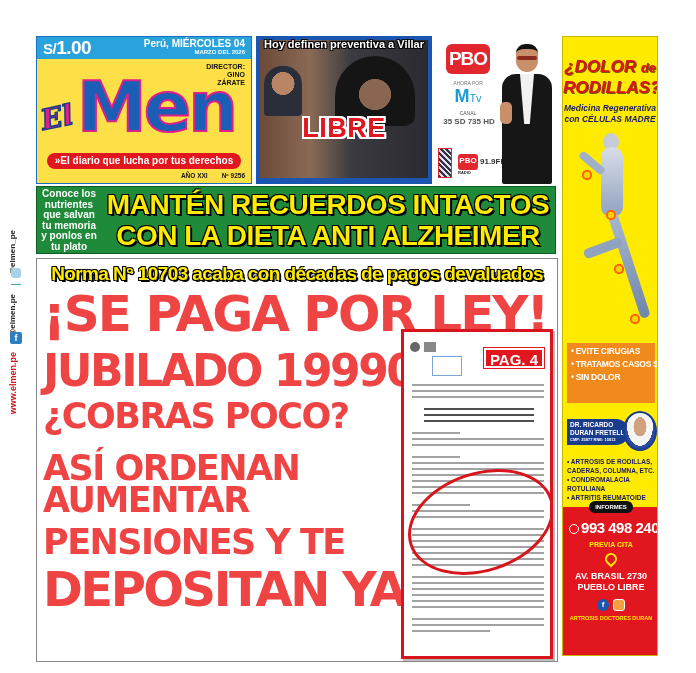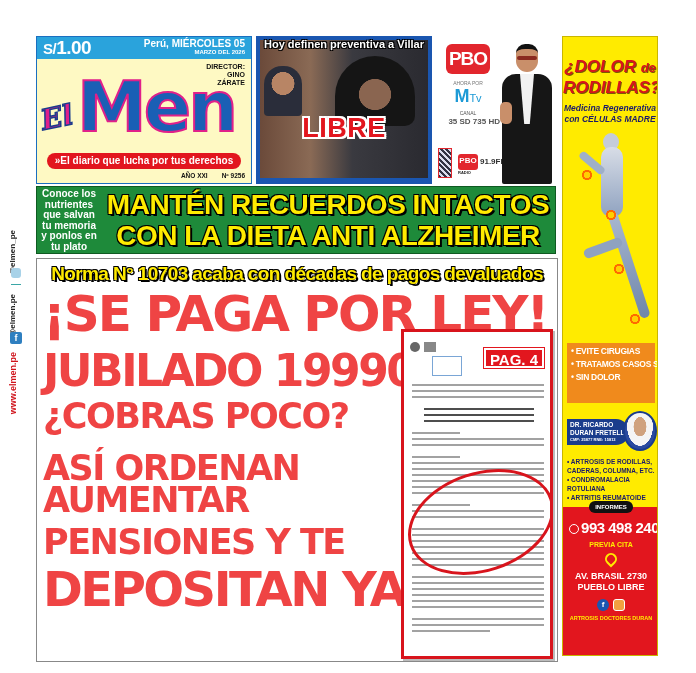--- a/index.html
+++ b/index.html
@@ -9,21 +9,21 @@
   .side-strip { position: absolute; left: 8px; top: 220px; width: 16px; height: 420px; }
   .side-text { position: absolute; left: 0; width: 16px; writing-mode: vertical-rl; transform: rotate(180deg); font-size: 8px; font-weight: bold; white-space: nowrap; }
   .side-ig { top: 10px; color: #222; }
   .side-ig-icon { position: absolute; top: 48px; left: 3px; width: 10px; height: 10px; border-radius: 3px; background: #a8d2e8; }
   .side-divider { position: absolute; top: 64px; left: 3px; width: 10px; height: 1px; background: #3aa6a6; }
   .side-fb { top: 74px; color: #222; }
   .side-fb-icon { position: absolute; top: 112px; left: 2px; width: 12px; height: 12px; background: #2e7fc0; border-radius: 2px; color: #fff; font-size: 9px; font-weight: bold; text-align: center; line-height: 12px; }
   .side-web { top: 132px; color: #d0141c; font-size: 9px; }
 
   
-  .masthead { position: absolute; left: 36px; top: 36px; width: 216px; height: 148px; background: #fef9c3; border: 1px solid #1a6fc0; padding-left: 24px; }
+  .masthead { position: absolute; left: 36px; top: 36px; width: 216px; height: 148px; background: #fde047; border: 1px solid #1a6fc0; padding-left: 24px; }
   .price-bar { position: absolute; left: 0; top: 0; width: 100%; height: 22px; background: #2aa3dc; }
   .price { position: absolute; left: 6px; top: 0; color: #fff; font-weight: 900; font-size: 19px; line-height: 22px; letter-spacing: -0.5px; }
   .price small { font-size: 15px; }
   .date-line1 { position: absolute; right: 6px; top: 1px; color: #fff; font-weight: bold; font-size: 10px; }
   .date-line2 { position: absolute; right: 6px; top: 12px; color: #fff; font-weight: bold; font-size: 6px; }
   .director { position: absolute; right: 6px; top: 26px; text-align: right; font-size: 7px; font-weight: bold; line-height: 8px; color: #111; }
   .logo-el { position: absolute; left: 4px; top: 64px; font-family: "DejaVu Serif", serif; font-style: italic; font-weight: bold; font-size: 28px; color: #e0208a; -webkit-text-stroke: 1.5px #1a3c8c; transform: rotate(-12deg); }
   .logo-men { position: absolute; left: 40px; top: 30px; font-family: "DejaVu Sans", sans-serif; font-weight: 900; font-size: 70px; letter-spacing: -3px; color: #1a5fb5; -webkit-text-stroke: 2px #e0208a; line-height: 80px; }
   .slogan { position: absolute; left: 10px; top: 116px; width: 194px; height: 16px; background: #e2161e; border-radius: 8px; color: #fff; font-size: 10px; font-weight: bold; line-height: 16px; text-align: center; }
   .edition { position: absolute; right: 6px; top: 135px; font-size: 6.5px; font-weight: bold; color: #111; }
@@ -37,21 +37,21 @@
   .photo-caption { position: absolute; left: 0; top: 2px; width: 100%; text-align: center; color: #fff; font-weight: bold; font-size: 11px; text-shadow: 1px 1px 0 #000, -1px -1px 0 #000, 1px -1px 0 #000, -1px 1px 0 #000; }
   .photo-headline { position: absolute; left: 0; top: 78px; width: 100%; text-align: center; color: #e2161e; font-weight: 900; font-size: 27px; line-height: 28px; letter-spacing: 0.5px; text-shadow: 2px 2px 0 #fff, -2px -2px 0 #fff, 2px -2px 0 #fff, -2px 2px 0 #fff, 0 2px 0 #fff, 2px 0 0 #fff; }
 
   
   .pbo-ad { position: absolute; left: 436px; top: 36px; width: 120px; height: 148px; background: #ffffff; }
   .pbo-logo { position: absolute; left: 10px; top: 8px; width: 44px; height: 30px; background: #e2262d; border-radius: 6px; color: #fff; font-weight: 900; font-size: 19px; text-align: center; line-height: 30px; letter-spacing: -1px; }
   .pbo-ahora { position: absolute; left: 6px; top: 44px; width: 52px; text-align: center; font-size: 5px; color: #777; }
   .pbo-mtv { position: absolute; left: 6px; top: 50px; width: 52px; text-align: center; font-size: 18px; font-weight: 900; color: #1d9ad6; }
   .pbo-mtv span { font-size: 11px; font-weight: normal; }
   .pbo-canal { position: absolute; left: 6px; top: 74px; width: 52px; text-align: center; font-size: 5px; color: #555; }
-  .pbo-chan { position: absolute; left: 2px; top: 81px; width: 62px; text-align: right; font-size: 8px; font-weight: bold; color: #555; }
+  .pbo-chan { position: absolute; left: 2px; top: 81px; width: 62px; text-align: center; font-size: 8px; font-weight: bold; color: #555; }
   .pbo-qr { position: absolute; left: 2px; top: 112px; width: 14px; height: 30px; background: repeating-linear-gradient(45deg, #334 0 2px, #dde 2px 4px); border: 1px solid #e2262d; }
   .pbo-radio { position: absolute; left: 22px; top: 118px; width: 20px; height: 16px; background: #e2262d; border-radius: 3px; color: #fff; font-size: 8px; font-weight: 900; text-align: center; line-height: 14px; }
   .pbo-radio-lbl { position: absolute; left: 22px; top: 134px; font-size: 4px; font-weight: bold; color: #222; }
   .pbo-fm { position: absolute; left: 44px; top: 121px; font-size: 8px; font-weight: bold; color: #333; }
   .pbo-host { position: absolute; left: 66px; top: 8px; width: 50px; height: 140px; }
   .host-head { position: absolute; left: 14px; top: 0; width: 22px; height: 28px; background: #c98f6a; border-radius: 10px 10px 12px 12px; border-top: 5px solid #111; }
   .host-glasses { position: absolute; left: 15px; top: 12px; width: 20px; height: 4px; background: #8a2a20; border-radius: 2px; }
   .host-body { position: absolute; left: 0; top: 30px; width: 50px; height: 110px; background: #161616; border-radius: 14px 14px 2px 2px; }
   .host-shirt { position: absolute; left: 18px; top: 30px; width: 14px; height: 50px; background: #f2f2f2; clip-path: polygon(0 0,100% 0,70% 100%,30% 100%); }
   .host-thumb { position: absolute; left: -2px; top: 58px; width: 12px; height: 22px; background: #c98f6a; border-radius: 5px; }
@@ -124,21 +124,21 @@
   <div class="side-ig-icon"></div>
   <div class="side-divider"></div>
   <div class="side-text side-fb">@elmen.pe</div>
   <div class="side-fb-icon">f</div>
   <div class="side-text side-web">www.elmen.pe</div>
 </div>
 
 <div class="masthead">
   <div class="price-bar">
     <div class="price"><small>S/</small><span>1.00</span></div>
-    <div class="date-line1">Perú, MIÉRCOLES 05</div>
+    <div class="date-line1">Perú, MIÉRCOLES 04</div>
     <div class="date-line2">MARZO DEL 2026</div>
   </div>
   <div class="director">
     <div>DIRECTOR:</div>
     <div>GINO</div>
     <div>ZÁRATE</div>
   </div>
   <div class="logo-men">Men</div>
   <div class="logo-el">El</div>
   <div class="slogan">»El diario que lucha por tus derechos</div>

